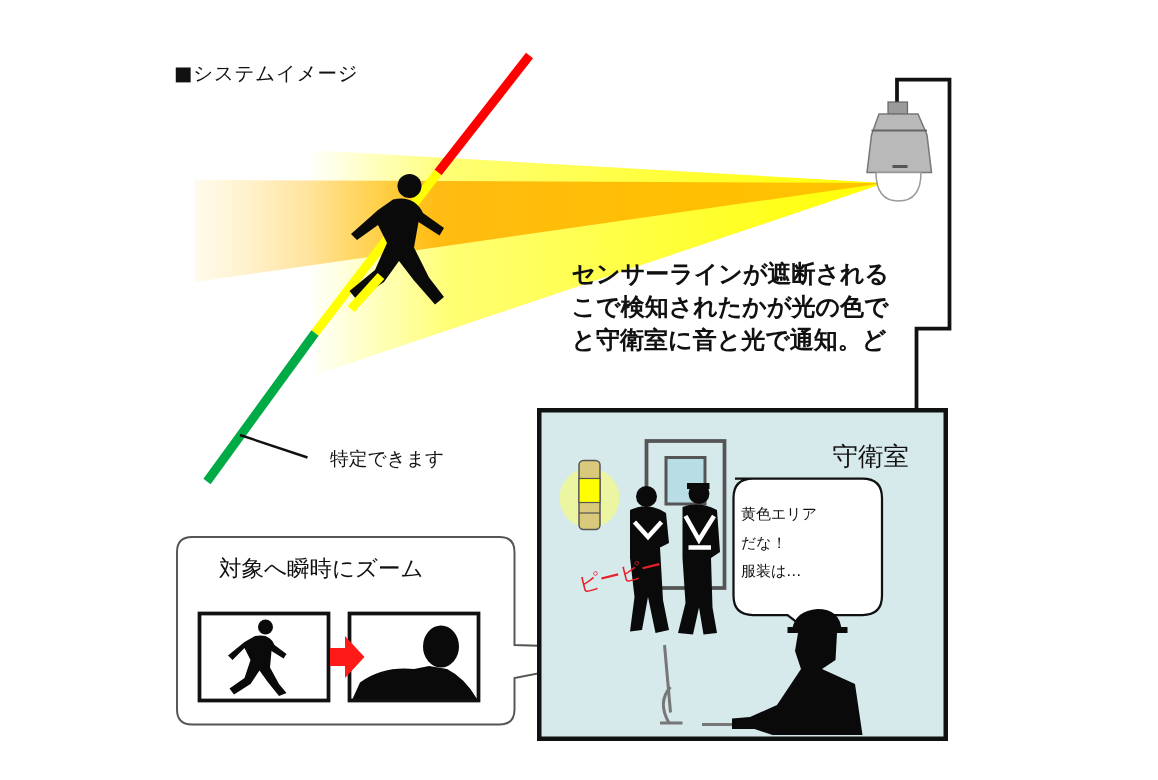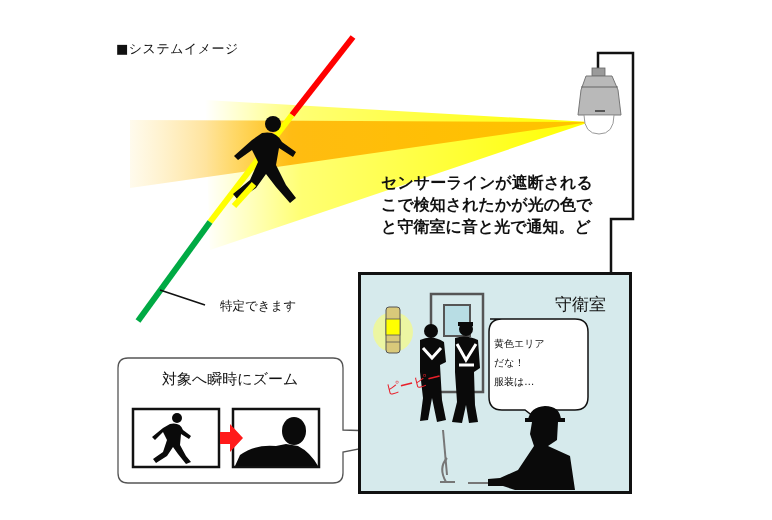--- a/index.html
+++ b/index.html
@@ -4,21 +4,21 @@
 <style>
   html,body{margin:0;padding:0;background:#fff;}
   body{width:772px;height:520px;position:relative;overflow:hidden;font-family:"DejaVu Sans","Liberation Sans",sans-serif;}
   .abs{position:absolute;}
   .title{left:116px;top:40px;font-size:13px;font-weight:normal;color:#111;letter-spacing:0.5px;}
   .desc{left:381px;top:172px;font-size:16px;line-height:22px;color:#111;width:230px;font-weight:bold;}
   .sensor-label{left:220px;top:298px;font-size:12.5px;color:#111;}
   .room-label{left:555px;top:283px;font-size:17px;color:#111;margin-top:10px;}
   .bubble-txt{left:494px;top:334px;font-size:10px;line-height:19px;color:#111;}
   .beep{left:384px;top:382px;font-size:14px;color:#e8202a;transform:rotate(-14deg);transform-origin:left top;}
-  .zoom-label{left:146px;top:370px;font-size:15px;color:#111;margin-left:16px;}
+  .zoom-label{left:146px;top:370px;font-size:15px;color:#111;}
   svg{position:absolute;left:0;top:0;}
 </style>
 </head>
 <body>
 
 <svg width="772" height="520" viewBox="0 0 772 520">
   <defs>
     <linearGradient id="beamY" x1="0" x2="1" y1="0" y2="0">
       <stop offset="0" stop-color="#ffff00" stop-opacity="0"></stop>
       <stop offset="0.25" stop-color="#ffff00" stop-opacity="0.55"></stop>

